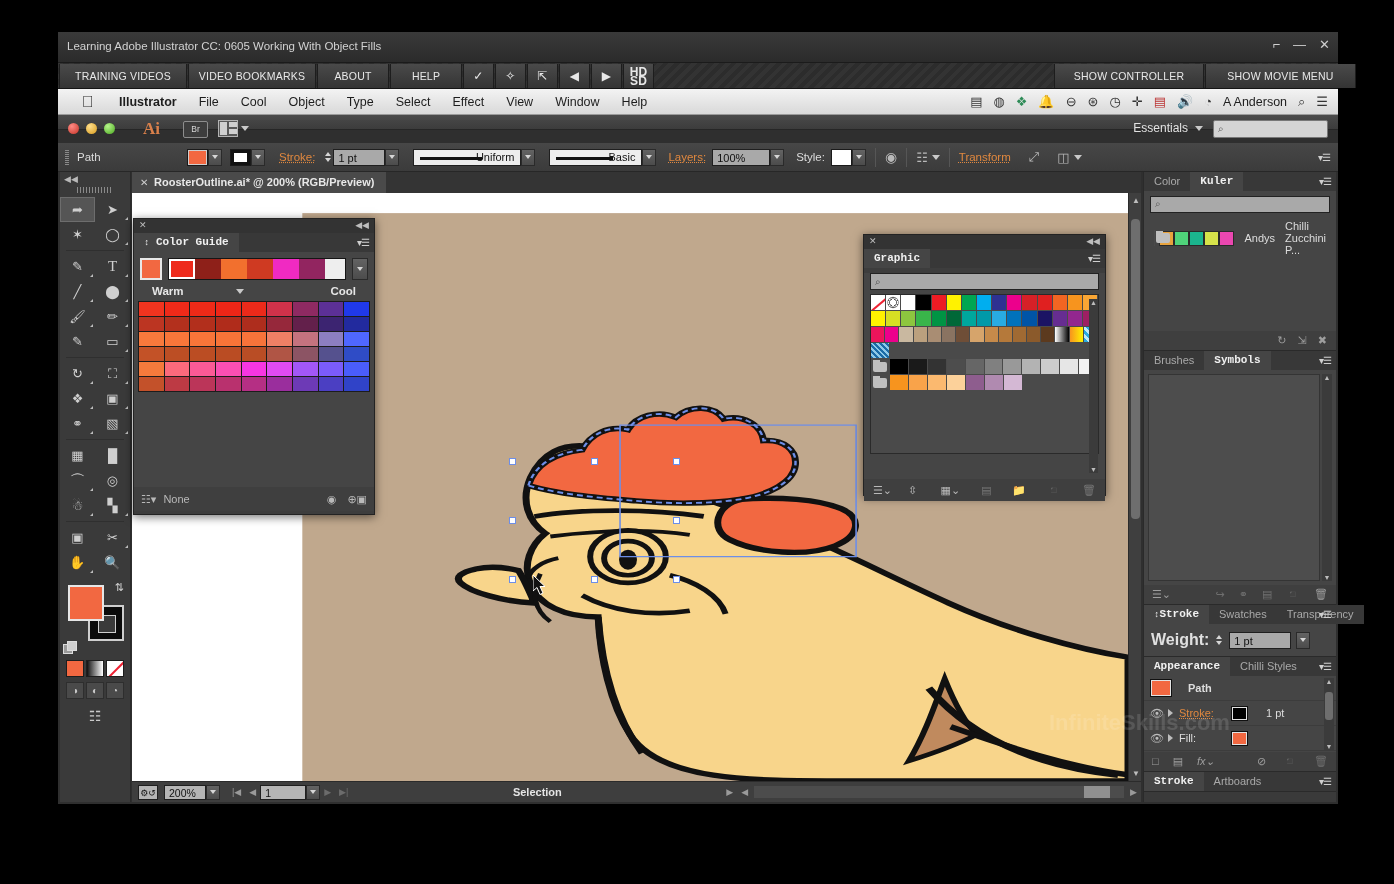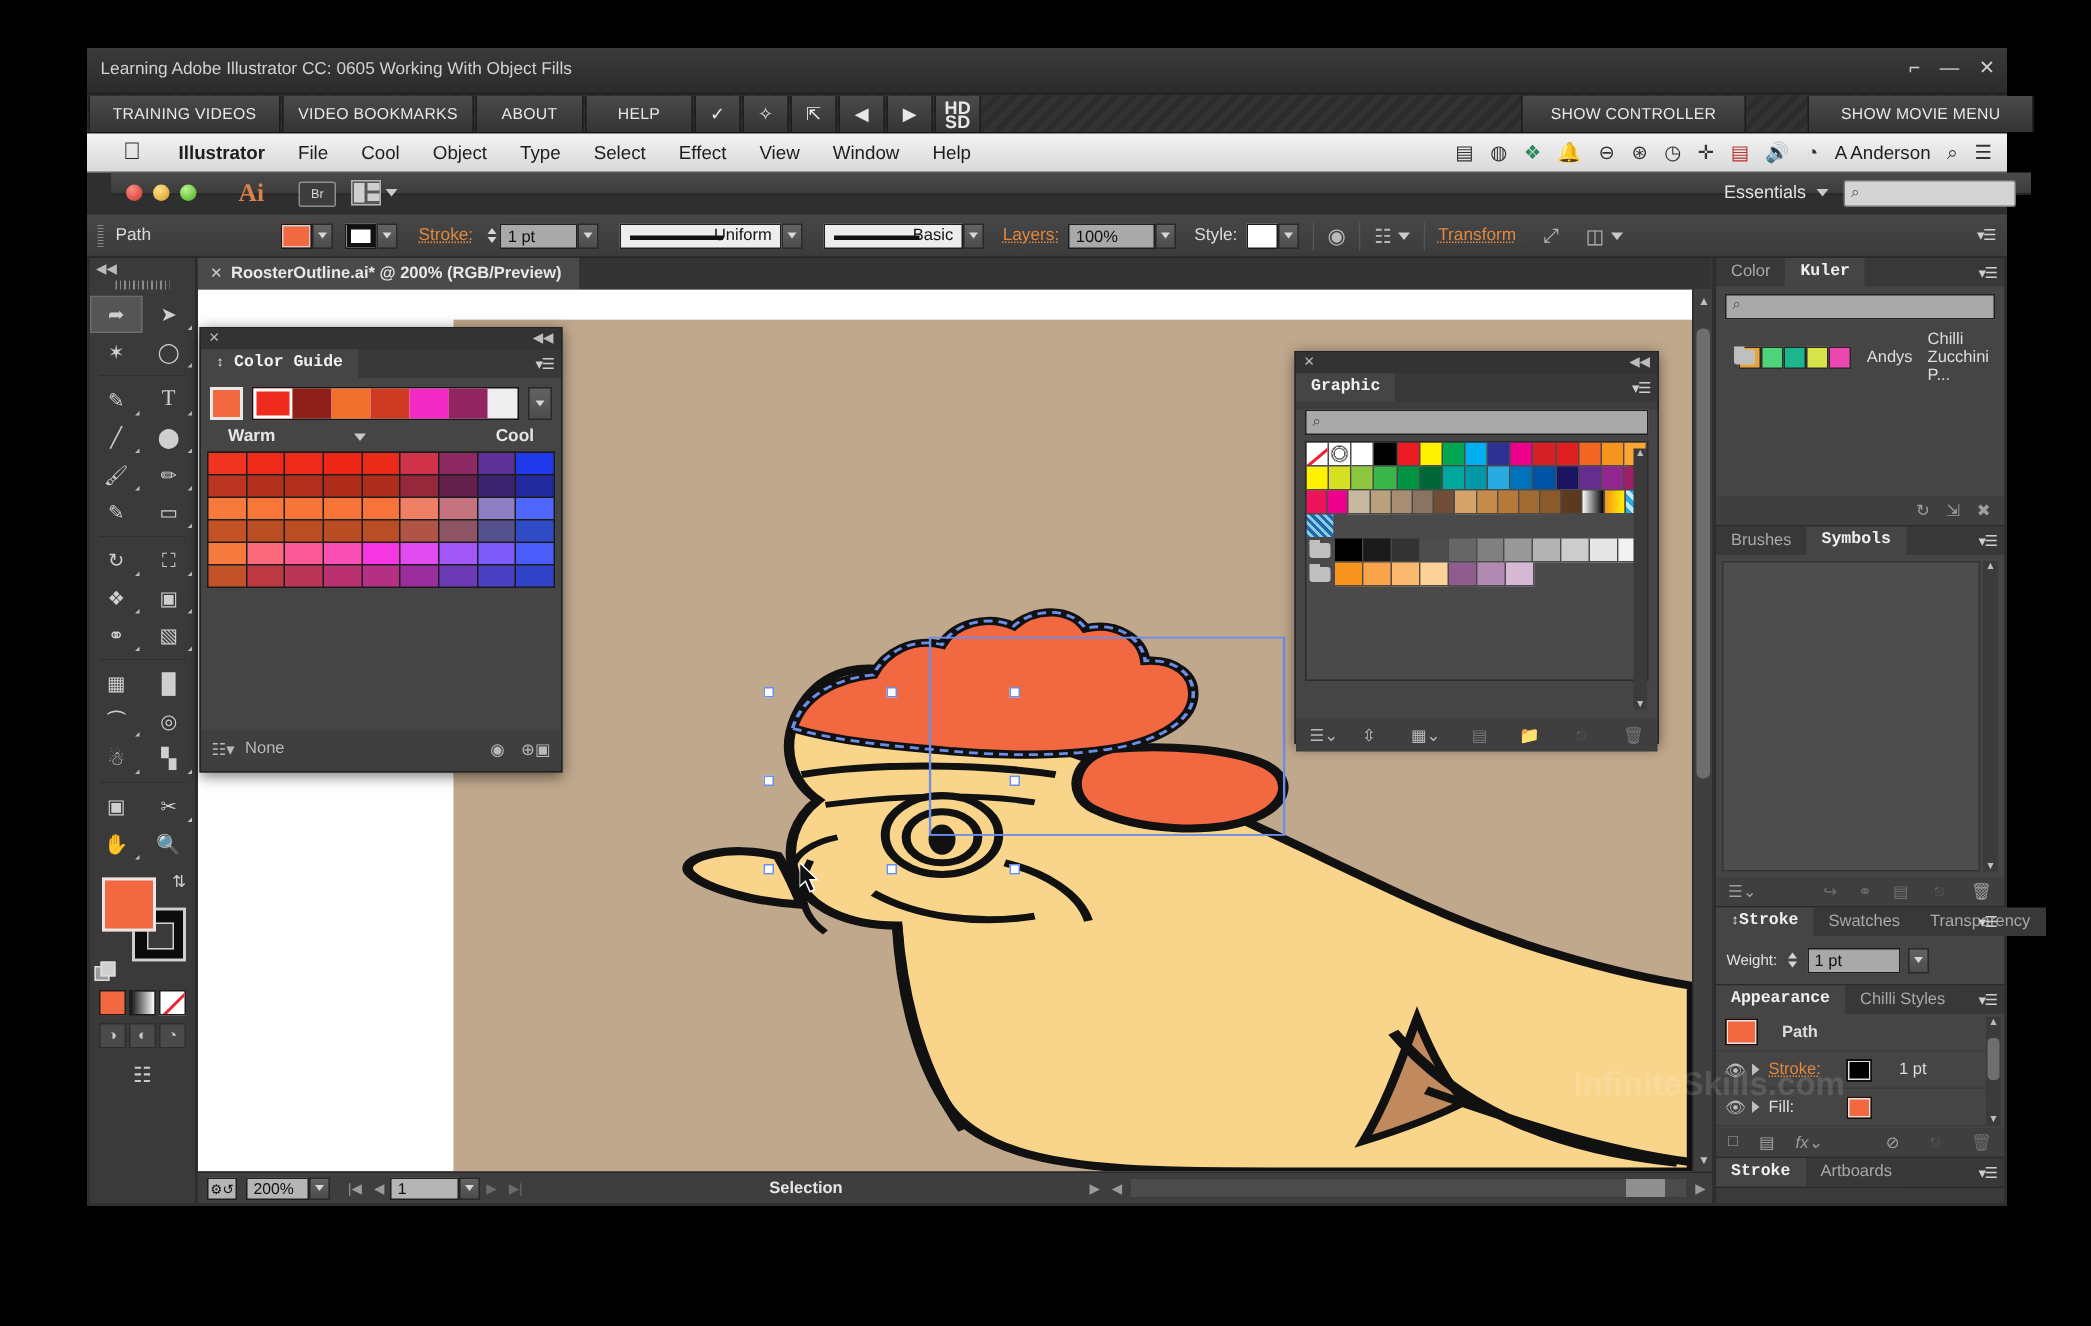--- a/index.html
+++ b/index.html
@@ -47,21 +47,21 @@
   .mac-menu{ position:absolute; left:16px; top:0; height:26px; display:flex; align-items:center; gap:0px; }
   .mac-menu .apple{ font-size:16px; color:#2b2b2b; padding:0 14px 0 8px; line-height:26px; }
   .mac-menu .mi{ font-size:12.5px; color:#1d1d1d; padding:0 11px; line-height:26px; cursor:pointer;}
   .mac-menu .mi.app{ font-weight:bold; }
   .mac-right{ position:absolute; right:10px; top:0; height:26px; display:flex; align-items:center; gap:11px;}
   .mac-right .ic{ font-size:13px; color:#333; line-height:26px; cursor:pointer;}
   .mac-right .user{ font-size:12.5px; color:#1d1d1d; cursor:pointer; }
 
   
   .ai-bar{
-    position:absolute; left:16px; top:83px; width:1280px; height:15px;
+    position:absolute; left:0; top:83px; width:1280px; height:15px;
     background:linear-gradient(#4a4a4a,#3c3c3c);
     border-bottom:1px solid #262626;
   }
   .traffic{ position:absolute; left:10px; top:8px; display:flex; gap:7px; }
   .traffic i{ width:11px; height:11px; border-radius:50%; display:block; }
   .ai-logo{ position:absolute; left:85px; top:4px; font-size:17px; font-weight:bold; color:#d9804b; font-family:"Liberation Serif",serif;}
   .br-btn{ position:absolute; left:125px; top:6px; width:25px; height:17px; border:1px solid #8d8d8d; border-radius:2px;
            background:#3d3d3d; color:#d5d5d5; font-size:8.5px; text-align:center; line-height:15px; cursor:pointer;}
   .arr-btn{ position:absolute; left:160px; top:5px; display:flex; align-items:center; gap:3px; cursor:pointer;}
   .arr-icon{ width:20px; height:17px; border:1px solid #b4b4b4; background:#585858; position:relative;}
@@ -211,21 +211,21 @@
     <div class="ltab" style="left:1px;width:128px;">TRAINING VIDEOS</div>
     <div class="ltab" style="left:130px;width:128px;">VIDEO BOOKMARKS</div>
     <div class="ltab" style="left:259px;width:72px;">ABOUT</div>
     <div class="ltab" style="left:332px;width:72px;">HELP</div>
     <div class="ltab icon" style="left:405px;width:31px;">✓</div>
     <div class="ltab icon" style="left:437px;width:31px;">✧</div>
     <div class="ltab icon" style="left:469px;width:31px;">⇱</div>
     <div class="ltab icon" style="left:501px;width:31px;">◀</div>
     <div class="ltab icon" style="left:533px;width:31px;">▶</div>
     <div class="ltab icon hd" style="left:565px;width:31px;line-height:9px;">HD<br>SD</div>
-    <div class="ltab" style="left:956px;width:150px;">SHOW CONTROLLER</div>
+    <div class="ltab" style="left:996px;width:150px;">SHOW CONTROLLER</div>
     <div class="ltab" style="left:1147px;width:151px;">SHOW MOVIE MENU</div>
   </div>
 
   <div class="mac-bar">
     <div class="mac-menu">
       <div class="apple"></div>
       <div class="mi app">Illustrator</div>
       <div class="mi">File</div>
       <div class="mi">Cool</div>
       <div class="mi">Object</div>
@@ -806,21 +806,21 @@
     <div class="dp">
       <div class="dp-tabs">
         <div class="p-tab act">
           <span style="font-size:9px">↕</span><span>Stroke</span>
         </div>
         <div class="p-tab">Swatches</div>
         <div class="p-tab">Transparency</div>
         <div class="p-menu">▾☰</div>
       </div>
       <div class="dp-body" style="height:32px;display:flex;align-items:center;padding:0 7px;gap:5px">
-        <span style="color:#e0e0e0;font-size:10px;font-weight:normal">Weight:</span>
+        <span style="color:#e0e0e0;font-size:16px;font-weight:bold">Weight:</span>
         <span class="spin">
             <i class="up"></i>
             <i class="dn"></i>
           </span>
         <span class="num-field" style="width:62px">1 pt</span>
         <span class="mini-caret">
             <i></i>
           </span>
       </div>
     </div>

